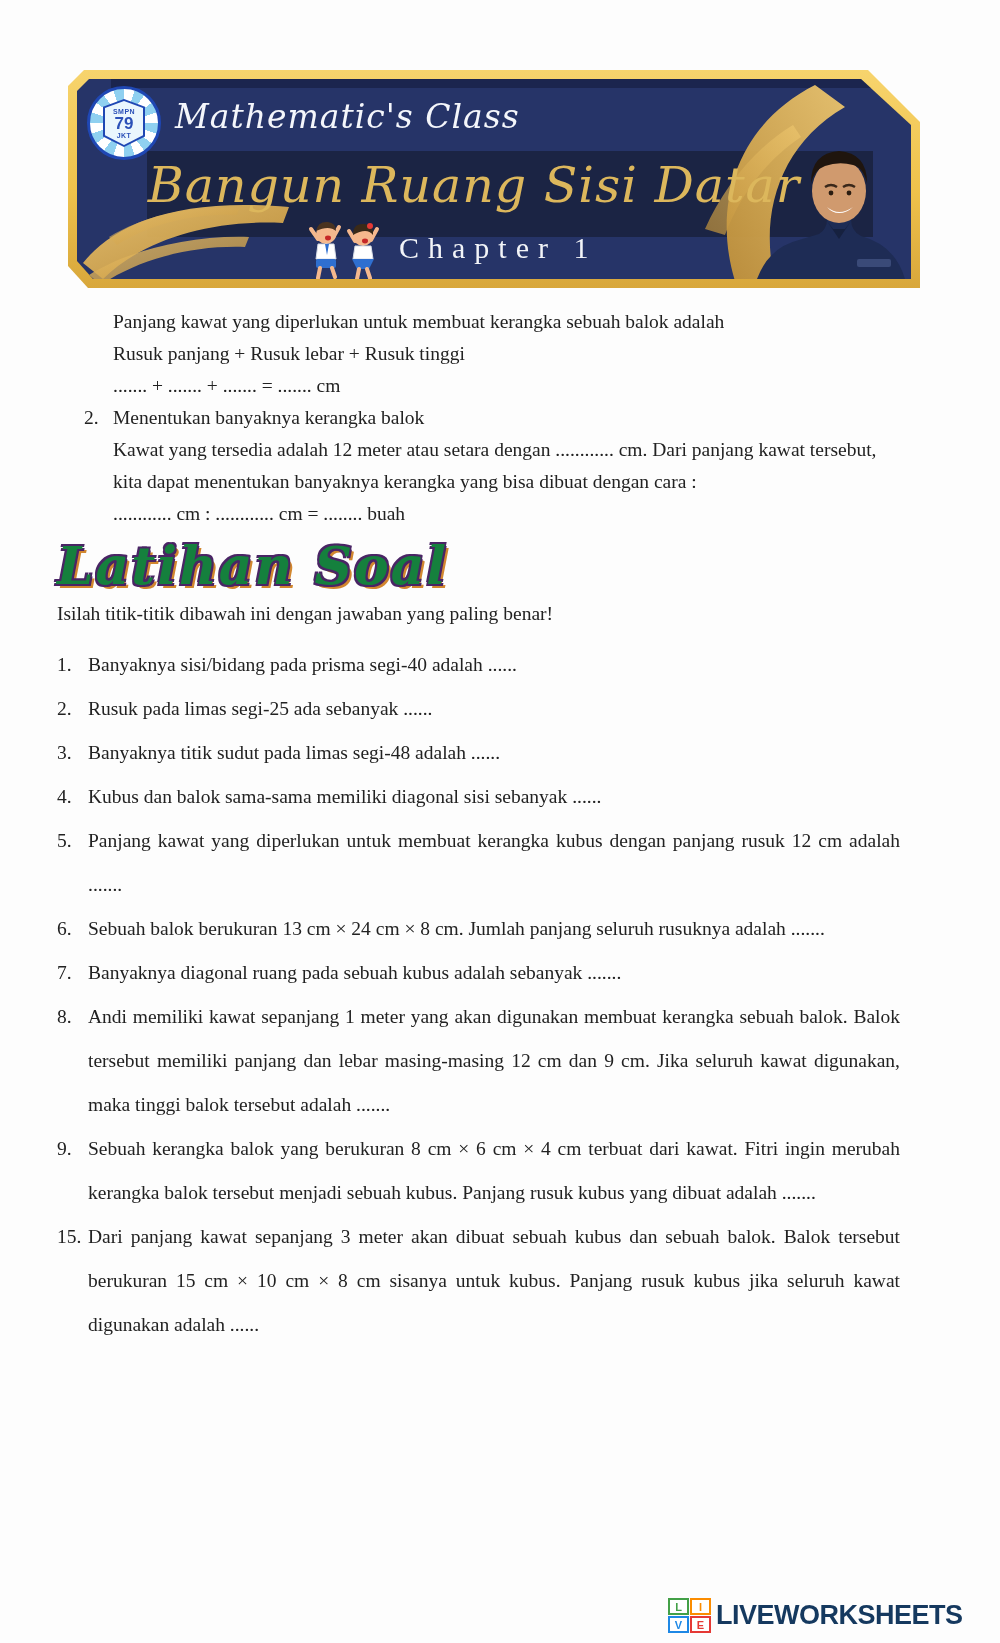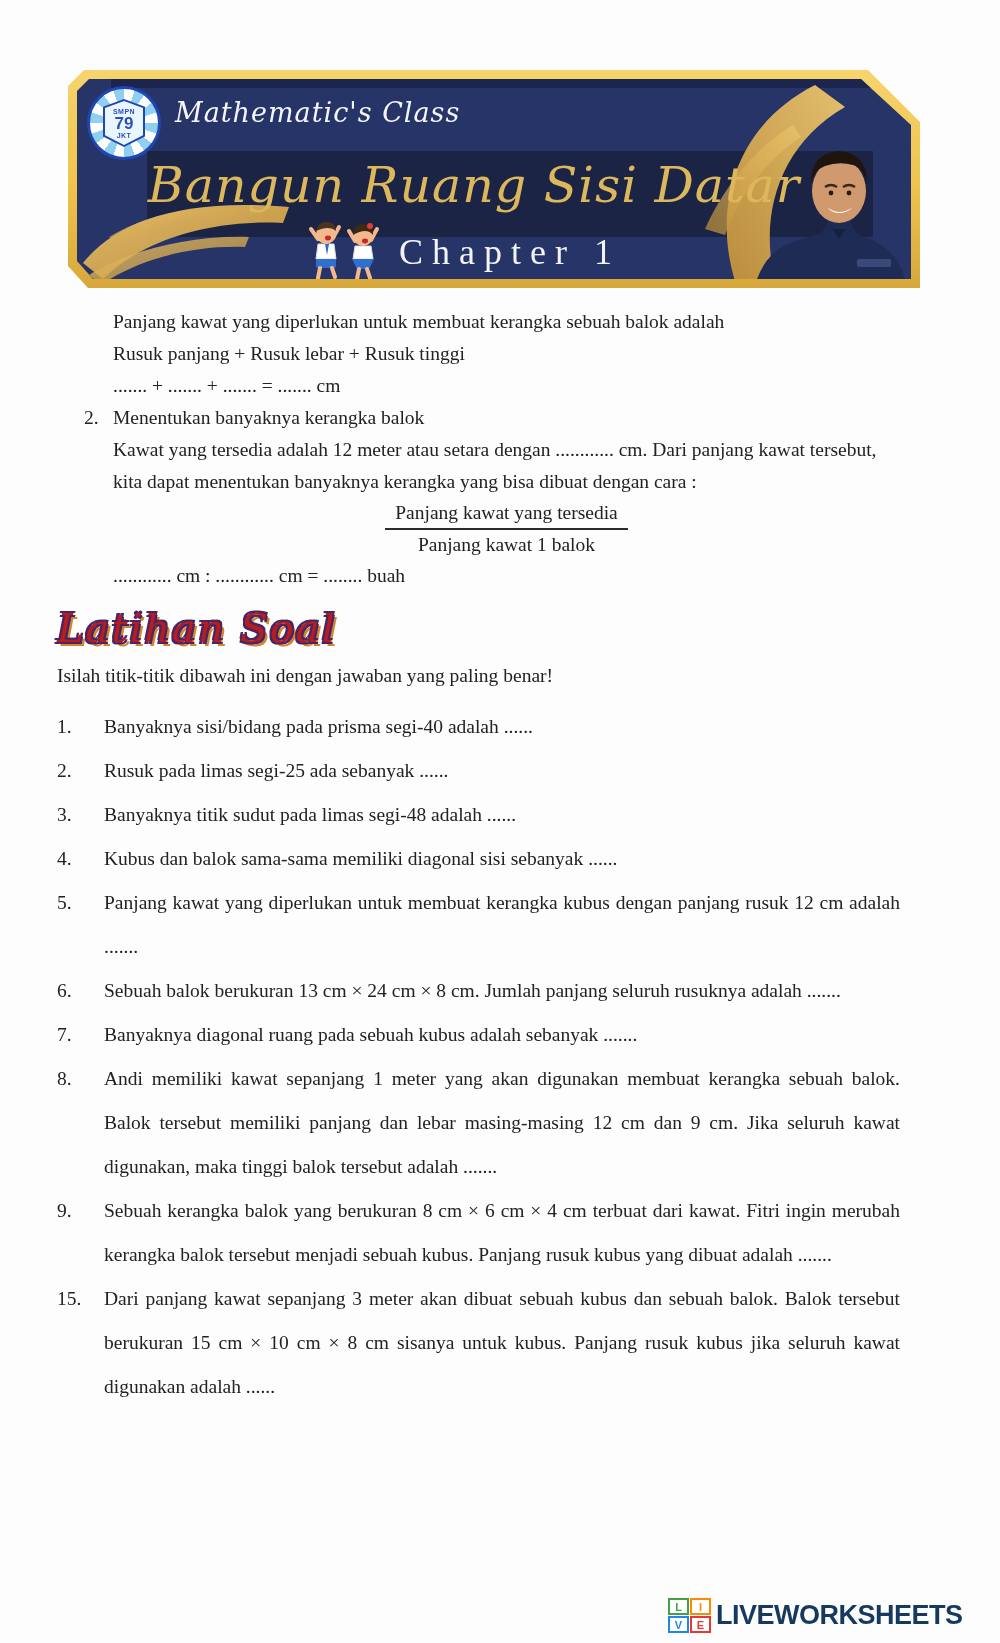--- a/index.html
+++ b/index.html
@@ -30,57 +30,57 @@
     display:flex;align-items:center;justify-content:center;}
   .shield-inner{width:38px;height:44px;background:#eaf6fd;
     clip-path:polygon(50% 100%,100% 78%,100% 16%,50% 0,0 16%,0 78%);
     display:flex;flex-direction:column;align-items:center;justify-content:center;
     font-family:"Liberation Sans",sans-serif;color:#2b50b8;line-height:1;}
   .shield-inner .s1{font-size:7px;font-weight:bold;letter-spacing:.5px;}
   .shield-inner .s2{font-size:17px;font-weight:bold;}
   .shield-inner .s3{font-size:7px;font-weight:bold;letter-spacing:.5px;}
   .class-label{
     position:absolute;left:98px;top:18px;z-index:4;
-    font-family:"DejaVu Serif",serif;font-style:italic;font-size:27px;color:#f4f6fb;
+    font-family:"DejaVu Serif",serif;font-style:italic;font-size:33px;color:#f4f6fb;
     letter-spacing:1px;
   }
   .main-title{
     position:absolute;left:30px;right:70px;top:78px;text-align:center;z-index:3;
     font-family:"DejaVu Serif",serif;font-style:italic;font-size:49px;color:#dcb75c;
     letter-spacing:1px;white-space:nowrap;
   }
   .chapter{
     position:absolute;left:322px;top:152px;z-index:4;
-    font-family:"Liberation Serif",serif;font-size:36px;color:#f2f4f8;letter-spacing:9px;
+    font-family:"Liberation Serif",serif;font-size:30px;color:#f2f4f8;letter-spacing:9px;
   }
   .kids{position:absolute;left:224px;top:138px;z-index:4;}
   .man{position:absolute;right:0;bottom:0;z-index:3;}
   .brush-left{position:absolute;left:2px;top:88px;z-index:2;}
   .brush-right{position:absolute;right:58px;top:0;z-index:2;}
   
   .content{position:absolute;left:57px;top:306px;width:843px;font-size:19.5px;}
   .intro{padding-left:56px;line-height:32px;}
   .intro p{margin:0;}
   .numrow{display:flex;margin-left:-29px;}
   .numrow .num{width:29px;flex:none;}
   .fracwrap{text-align:center;line-height:28px;margin:1px 0 1px 0;}
   .frac{display:inline-block;text-align:center;}
   .frac .ftop{display:block;border-bottom:2px solid #2b2b2b;padding:0 10px 1px;}
   .frac .fbot{display:block;padding-top:1px;}
   .latihan{
     margin:10px 0 0 0;
-    font-family:"DejaVu Serif",serif;font-weight:normal;font-style:italic;
-    font-size:40px;color:#b91c1c;letter-spacing:2px;line-height:52px;
+    font-family:"DejaVu Serif",serif;font-weight:bold;font-style:italic;
+    font-size:52px;color:#15803d;letter-spacing:2px;line-height:52px;
     text-shadow:-2px -2px 0 #4a2565,2px -2px 0 #4a2565,-2px 2px 0 #4a2565,2px 2px 0 #4a2565,4px 4px 0 #d2872f;
   }
   .instruction{margin:6px 0 13px 0;line-height:32px;}
   .exlist{margin-top:3px;}
   .ex-row{display:flex;line-height:44px;}
   .ex-num{width:31px;flex:none;}
-  .ex-text{flex:1;text-align:justify;margin-left:16px;}
+  .ex-text{flex:1;text-align:justify;}
   
   .footer-logo{position:absolute;top:1598px;left:668px;display:flex;align-items:center;}
   .tiles{display:grid;grid-template-columns:21px 21px;grid-template-rows:17px 17px;gap:1px;margin-right:5px;}
   .tile{background:#fff;border:2px solid;display:flex;align-items:center;justify-content:center;
     font-family:"Liberation Sans",sans-serif;font-weight:bold;font-size:11px;box-sizing:border-box;}
   .tile.l{border-color:#43a047;color:#43a047;}
   .tile.i{border-color:#fb8c00;color:#fb8c00;}
   .tile.v{border-color:#1e88e5;color:#1e88e5;}
   .tile.e{border-color:#e53935;color:#e53935;}
   .brand{font-family:"Liberation Sans",sans-serif;font-weight:bold;font-size:27px;
@@ -176,26 +176,20 @@
   <div class="intro">
     <p>Panjang kawat yang diperlukan untuk membuat kerangka sebuah balok adalah</p>
     <p>Rusuk panjang + Rusuk lebar + Rusuk tinggi</p>
     <p>....... + ....... + ....... = ....... cm</p>
     <div class="numrow">
       <span class="num">2.</span>
       <div>Menentukan banyaknya kerangka balok</div>
     </div>
     <p>Kawat yang tersedia adalah 12 meter atau setara dengan ............ cm. Dari panjang kawat tersebut,</p>
     <p>kita dapat menentukan banyaknya kerangka yang bisa dibuat dengan cara :</p>
-    <div class="fracwrap">
-      <span class="frac">
-        <span class="ftop">Panjang kawat yang tersedia</span>
-        <span class="fbot">Panjang kawat 1 balok</span>
-      </span>
-    </div>
     <p>............ cm : ............ cm = ........ buah</p>
   </div>
 
   <div class="latihan">Latihan Soal</div>
 
   <p class="instruction">Isilah titik-titik dibawah ini dengan jawaban yang paling benar!</p>
 
   <div class="exlist">
     <div class="ex-row">
       <span class="ex-num">1.</span>

